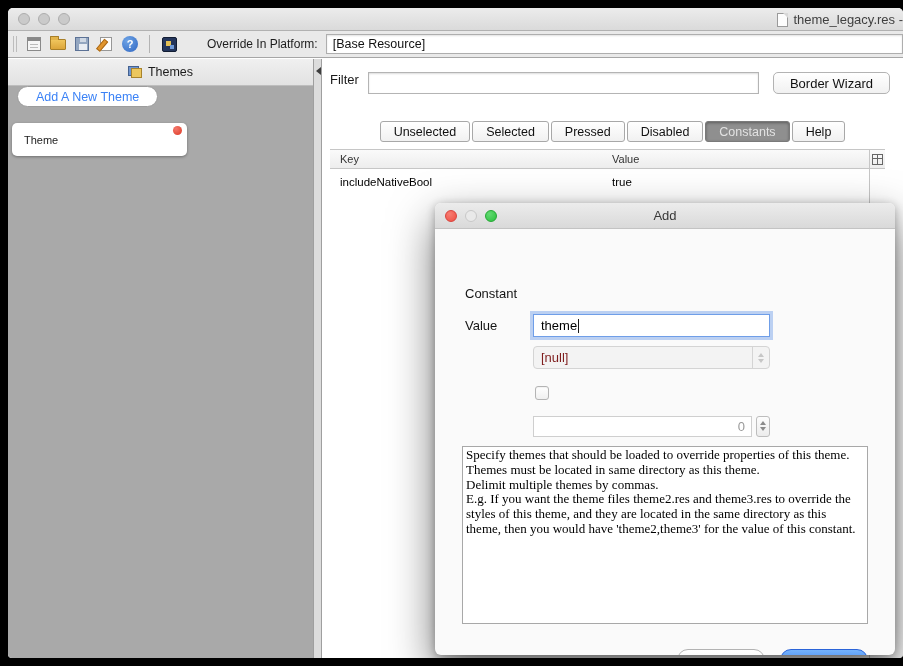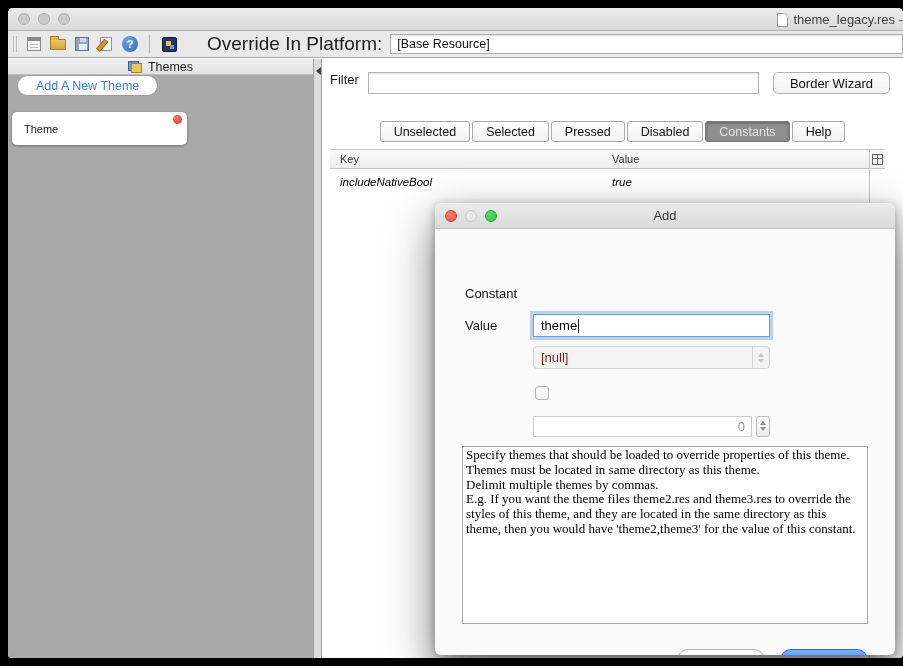--- a/index.html
+++ b/index.html
@@ -36,30 +36,30 @@
   .ic-save::after { content:""; position:absolute; left:4px; top:0; width:6px; height:4px; background:#cfd8e4; }
   .ic-edit { width:12px; height:14px; background:#fdfdfd; border:1px solid #979797; position:relative; }
   .ic-edit::after { content:""; position:absolute; left:2px; top:2px; width:3px; height:11px; background:#e0952e;
                     border:1px solid #a9691a; transform:rotate(40deg); transform-origin:50% 10%; }
   .ic-help { width:16px; height:16px; border-radius:50%; background:radial-gradient(circle at 35% 30%,#6ea4e6,#2f66c2);
              color:#fff; font-size:11px; font-weight:bold; display:flex; align-items:center; justify-content:center; }
   .ic-platform { width:15px; height:15px; background:#24365c; border:1px solid #121d33; border-radius:2px; position:relative; }
   .ic-platform::before { content:""; position:absolute; left:3px; top:3px; width:5px; height:5px; background:#e3c055; }
   .ic-platform::after { content:""; position:absolute; right:2px; bottom:2px; width:4px; height:4px; background:#6f9ad8; }
   .tsep { width:1px; height:18px; background:#b3b3b3; margin:0 7px; }
-  .override-label { font-size:19px; color:#1d1d1d; margin:0 8px 0 26px; white-space:nowrap; }
+  .override-label { font-size:12px; color:#1d1d1d; margin:0 8px 0 26px; white-space:nowrap; }
   .platform-combo { flex:1; height:20px; background:#fff; border:1px solid #aeaeae;
                     font-size:12.5px; color:#111; display:flex; align-items:center; padding-left:6px;
                     box-shadow:inset 0 1px 2px rgba(0,0,0,.12); }
 
   .content { position:absolute; left:0; top:51px; right:0; bottom:0; display:flex; }
 
   
   .sidebar { width:305px; display:flex; flex-direction:column; }
-  .side-header { height:16px; background:linear-gradient(#f0f0f0,#e2e2e2); border-bottom:1px solid #bdbdbd;
+  .side-header { height:27px; background:linear-gradient(#f0f0f0,#e2e2e2); border-bottom:1px solid #bdbdbd;
                  display:flex; align-items:center; justify-content:center; gap:6px; font-size:12.5px; color:#1c1c1c; }
   .themes-icon { width:14px; height:12px; position:relative; }
   .themes-icon::before { content:""; position:absolute; left:0; top:0; width:9px; height:8px; background:#6f95cf; border:1px solid #44618f; }
   .themes-icon::after { content:""; position:absolute; right:0; bottom:0; width:9px; height:8px; background:#ecc75e; border:1px solid #a8832c; }
   .side-body { flex:1; background:#a9a9a9; position:relative; }
   .add-theme-btn { display:inline-flex; align-items:center; justify-content:center;
                    height:21px; padding:0 18px; margin:0 0 0 9px; background:#fff; border:1px solid #9c9c9c;
                    border-radius:11px; font-size:12.5px; color:#3b82f6; }
   .theme-card { position:relative; width:175px; height:33px; margin:16px 0 0 4px; background:#fff;
                 border-radius:5px; box-shadow:0 1px 3px rgba(0,0,0,.35); display:flex; align-items:center; }
@@ -91,21 +91,21 @@
   .thead { display:flex; height:20px; align-items:center; background:linear-gradient(#fafafa,#ededed);
            border-top:1px solid #c6c6c6; border-bottom:1px solid #c6c6c6; font-size:11px; color:#333; }
   .th-key { width:282px; padding-left:10px; }
   .th-value { flex:1; }
   .th-opts { width:16px; align-self:stretch; border-left:1px solid #c6c6c6; display:flex; align-items:center; justify-content:center; }
   .grid-icon { width:11px; height:11px; border:1px solid #666;
                background:linear-gradient(#666,#666) 50% 0/1px 100% no-repeat,
                           linear-gradient(#666,#666) 0 3px/100% 1px no-repeat; }
   .tbody { display:flex; height:500px; }
   .rows { flex:1; }
-  .trow { display:flex; height:25px; align-items:center; font-size:11.5px; color:#000;font-style:italic; }
+  .trow { display:flex; height:25px; align-items:center; font-size:11.5px; color:#000; }
   .td-key { width:282px; padding-left:10px; }
   .td-value { flex:1; }
   .scroll-track { width:16px; border-left:1px solid #c6c6c6; background:#fff; }
 
   
   .dialog { position:absolute; left:435px; top:203px; width:460px; height:452px; background:#fafafa;
             border-radius:6px; box-shadow:0 18px 45px rgba(0,0,0,.55), 0 2px 10px rgba(0,0,0,.3);
             z-index:10; overflow:hidden; }
   .dlg-titlebar { height:26px; background:linear-gradient(#ececec,#d9d9d9); border-bottom:1px solid #c3c3c3;
                   position:relative; display:flex; align-items:center; justify-content:center; }

